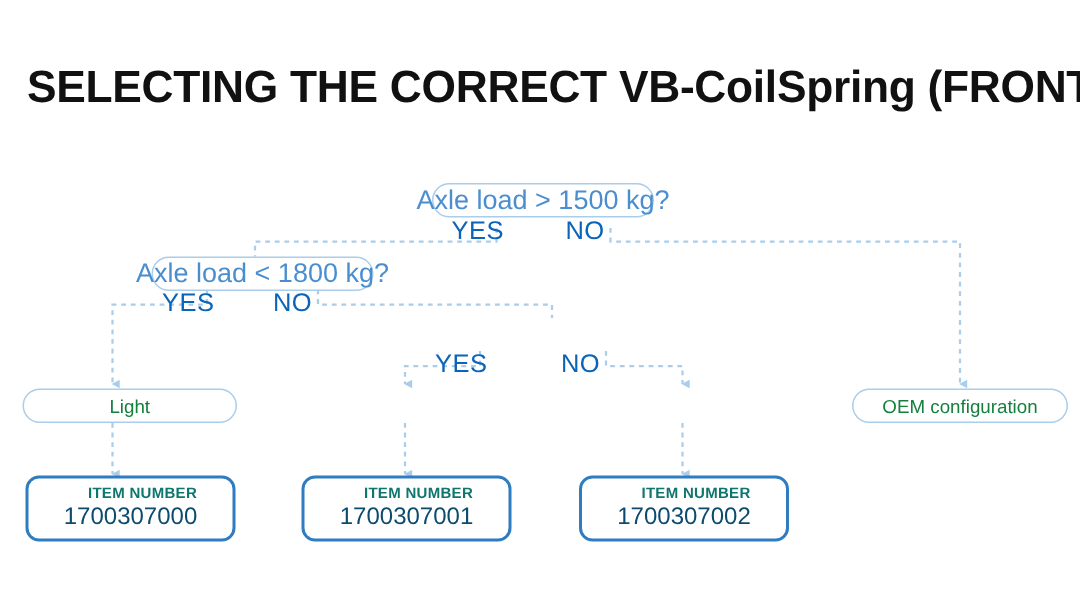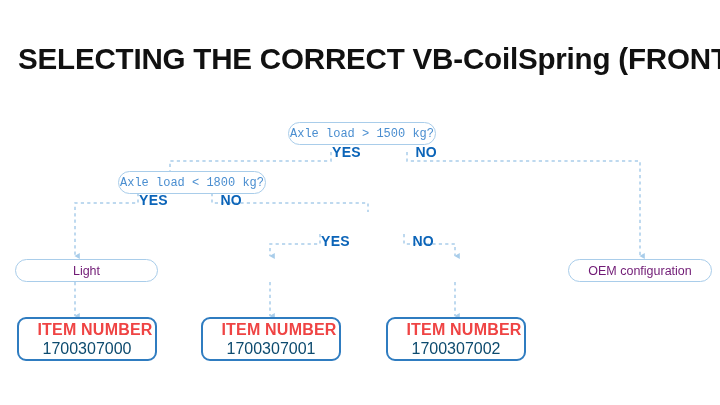--- a/index.html
+++ b/index.html
@@ -57,64 +57,63 @@
     align-items: center;
     justify-content: center;
     background: #ffffff;
     color: #3f84cc;
   }
 
   .node.decision {
     height: 23px;
     border: 1.4px solid #a9cdea;
     border-radius: 12px;
-    font-size: 12px;
+    font-size: 18px;
     color: #4a8ed0;
     white-space: nowrap;
-    font-family: Liberation Mono, monospace;
   }
 
   .node.result {
     height: 23px;
     border: 1.4px solid #a9cdea;
     border-radius: 12px;
     font-size: 12.5px;
-    color: #701a75;
+    color: #15803d;
     white-space: nowrap;
   }
 
   .node.item {
     height: 44px;
     border: 2.2px solid #2f7cc0;
     border-radius: 9px;
     flex-direction: column;
     justify-content: center;
     gap: 1px;
   }
 
   .item-title {
-    font-size: 16px;
+    font-size: 10px;
     font-weight: bold;
-    color: #ef4444;
+    color: #0f766e;
     letter-spacing: 0.2px;
     padding-left: 16px;
   }
   .item-value {
     font-size: 16px;
     color: #0c4a6e;
   }
 
   
   .branch-label {
     position: absolute;
-    font-size: 14px;
-    font-weight: bold;
+    font-size: 17px;
+    font-weight: normal;
     color: #0b64b8;
     letter-spacing: 0.3px;
-    text-align: right;
+    text-align: left;
     white-space: nowrap;
   }
 </style>
 </head>
 <body>
 
 <div class="canvas">
 
   <div class="title">SELECTING THE CORRECT VB-CoilSpring (FRONT AXLE)</div>
 
@@ -146,21 +145,21 @@
       <path d="M455,282 L455,316" marker-end="url(#arrowhead)"></path>
     </g>
   </svg>
 
   <div class="node decision" style="left:288px; top:122px; width:148px;">
     <span>Axle load &gt; 1500 kg?</span>
   </div>
   <div class="branch-label" style="left:301px; top:144px; width:60px;">YES</div>
   <div class="branch-label" style="left:377px; top:144px; width:60px;">NO</div>
 
-  <div class="node decision" style="left:118px; top:171px; width:148px;text-align:right;">
+  <div class="node decision" style="left:101px; top:171px; width:148px;text-align:right;">
     <span>Axle load &lt; 1800 kg?</span>
   </div>
   <div class="branch-label" style="left:108px; top:192px; width:60px;">YES</div>
   <div class="branch-label" style="left:182px; top:192px; width:60px;">NO</div>
 
   <div class="branch-label" style="left:290px; top:233px; width:60px;">YES</div>
   <div class="branch-label" style="left:374px; top:233px; width:60px;">NO</div>
 
   <div class="node result" style="left:15px; top:259px; width:143px;">
     <span>Light</span>

